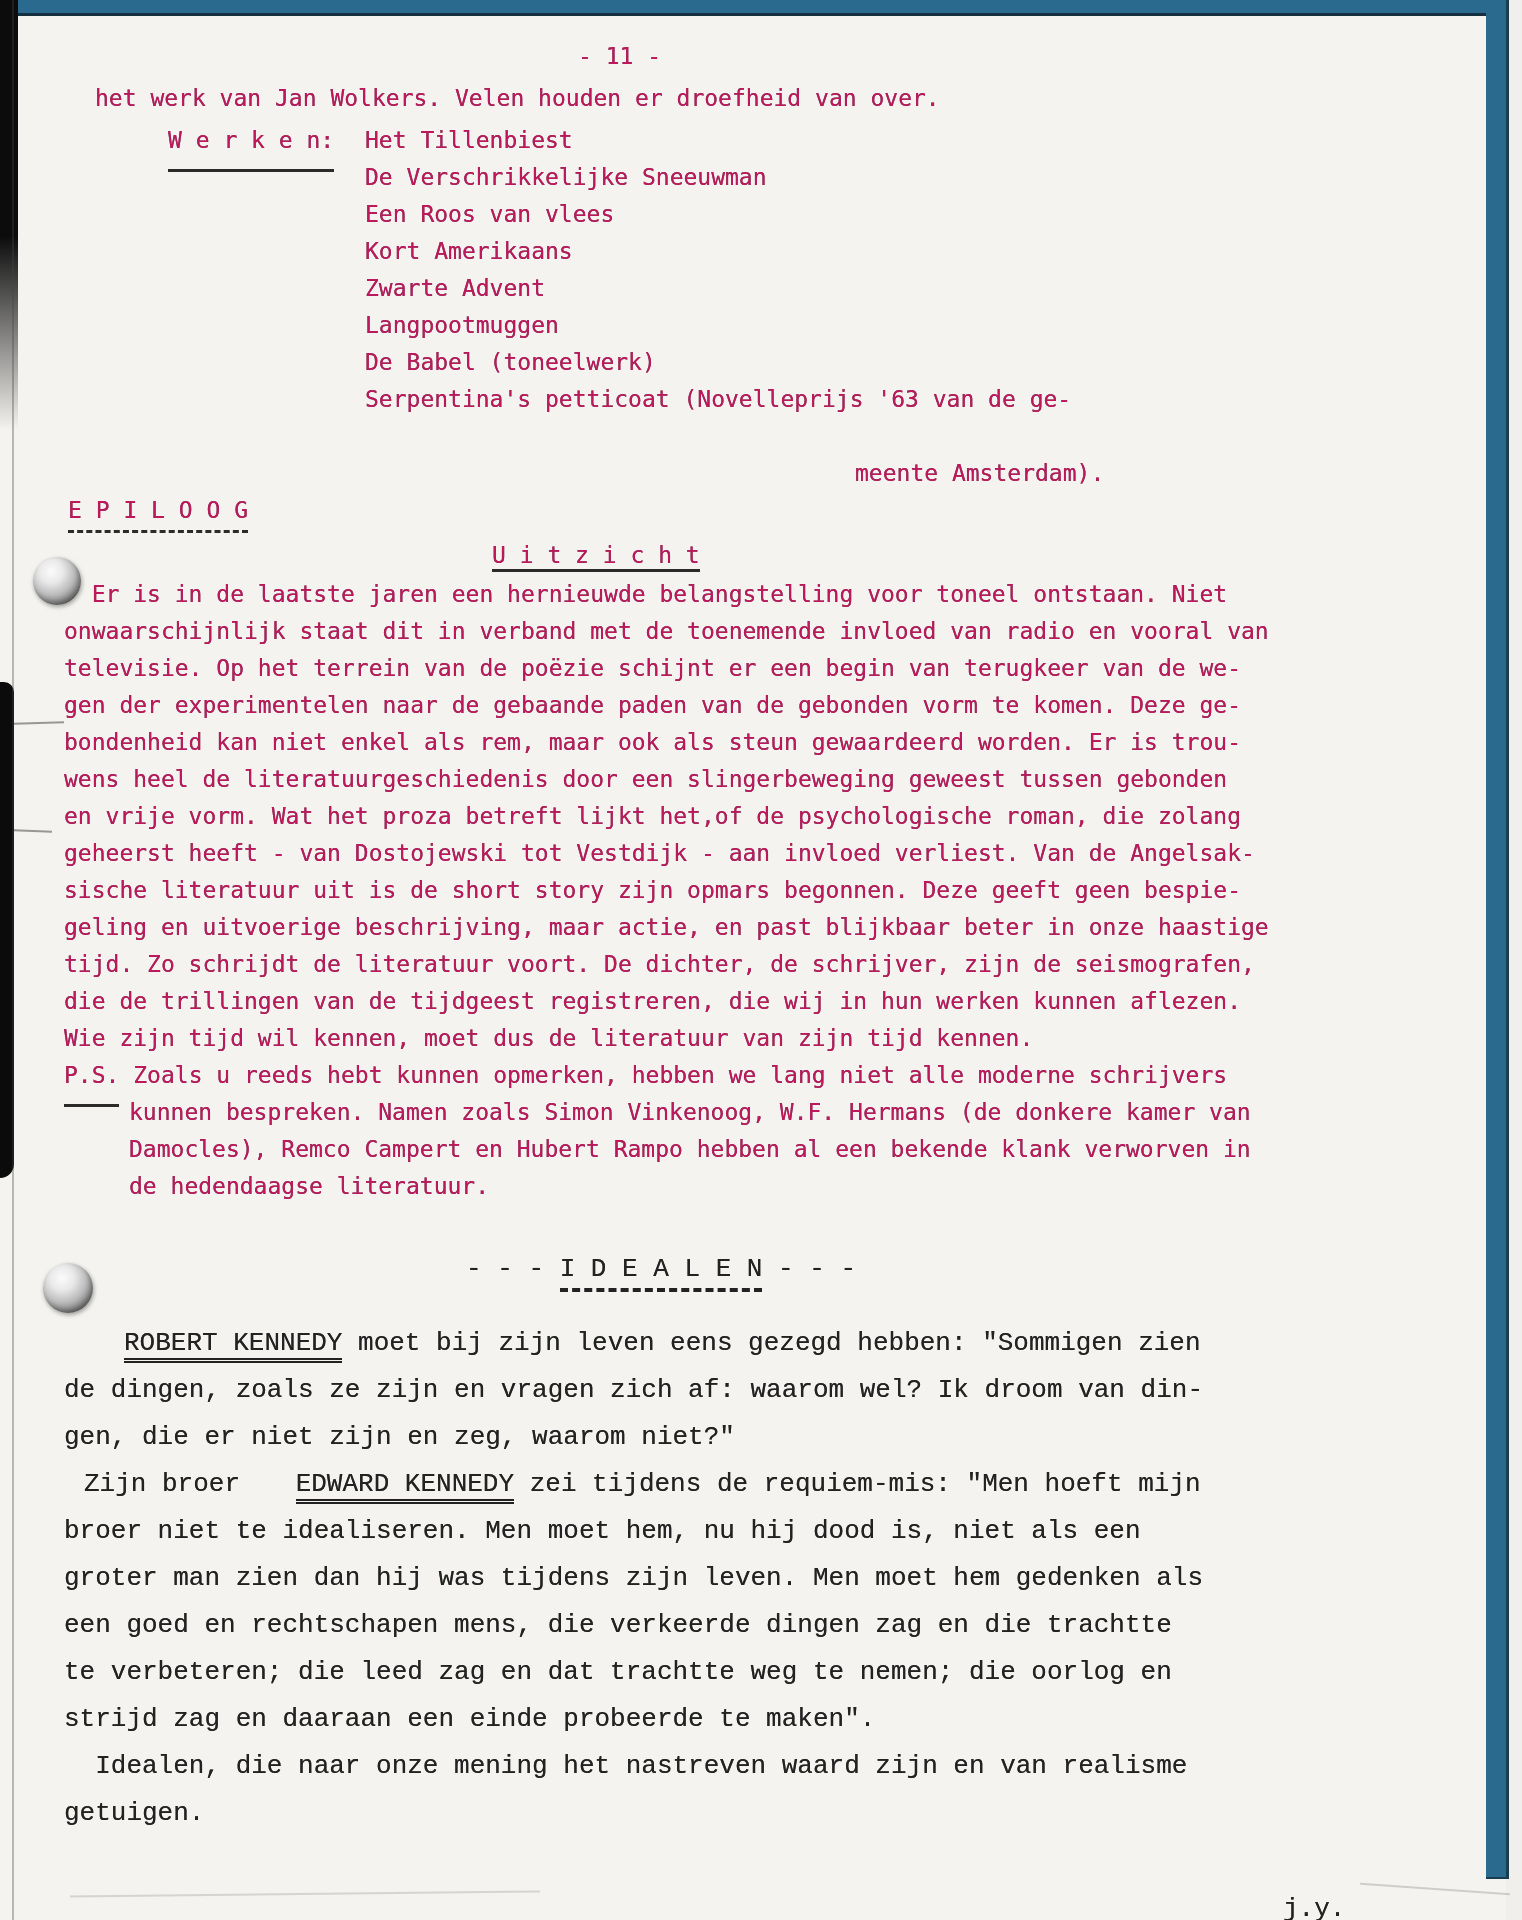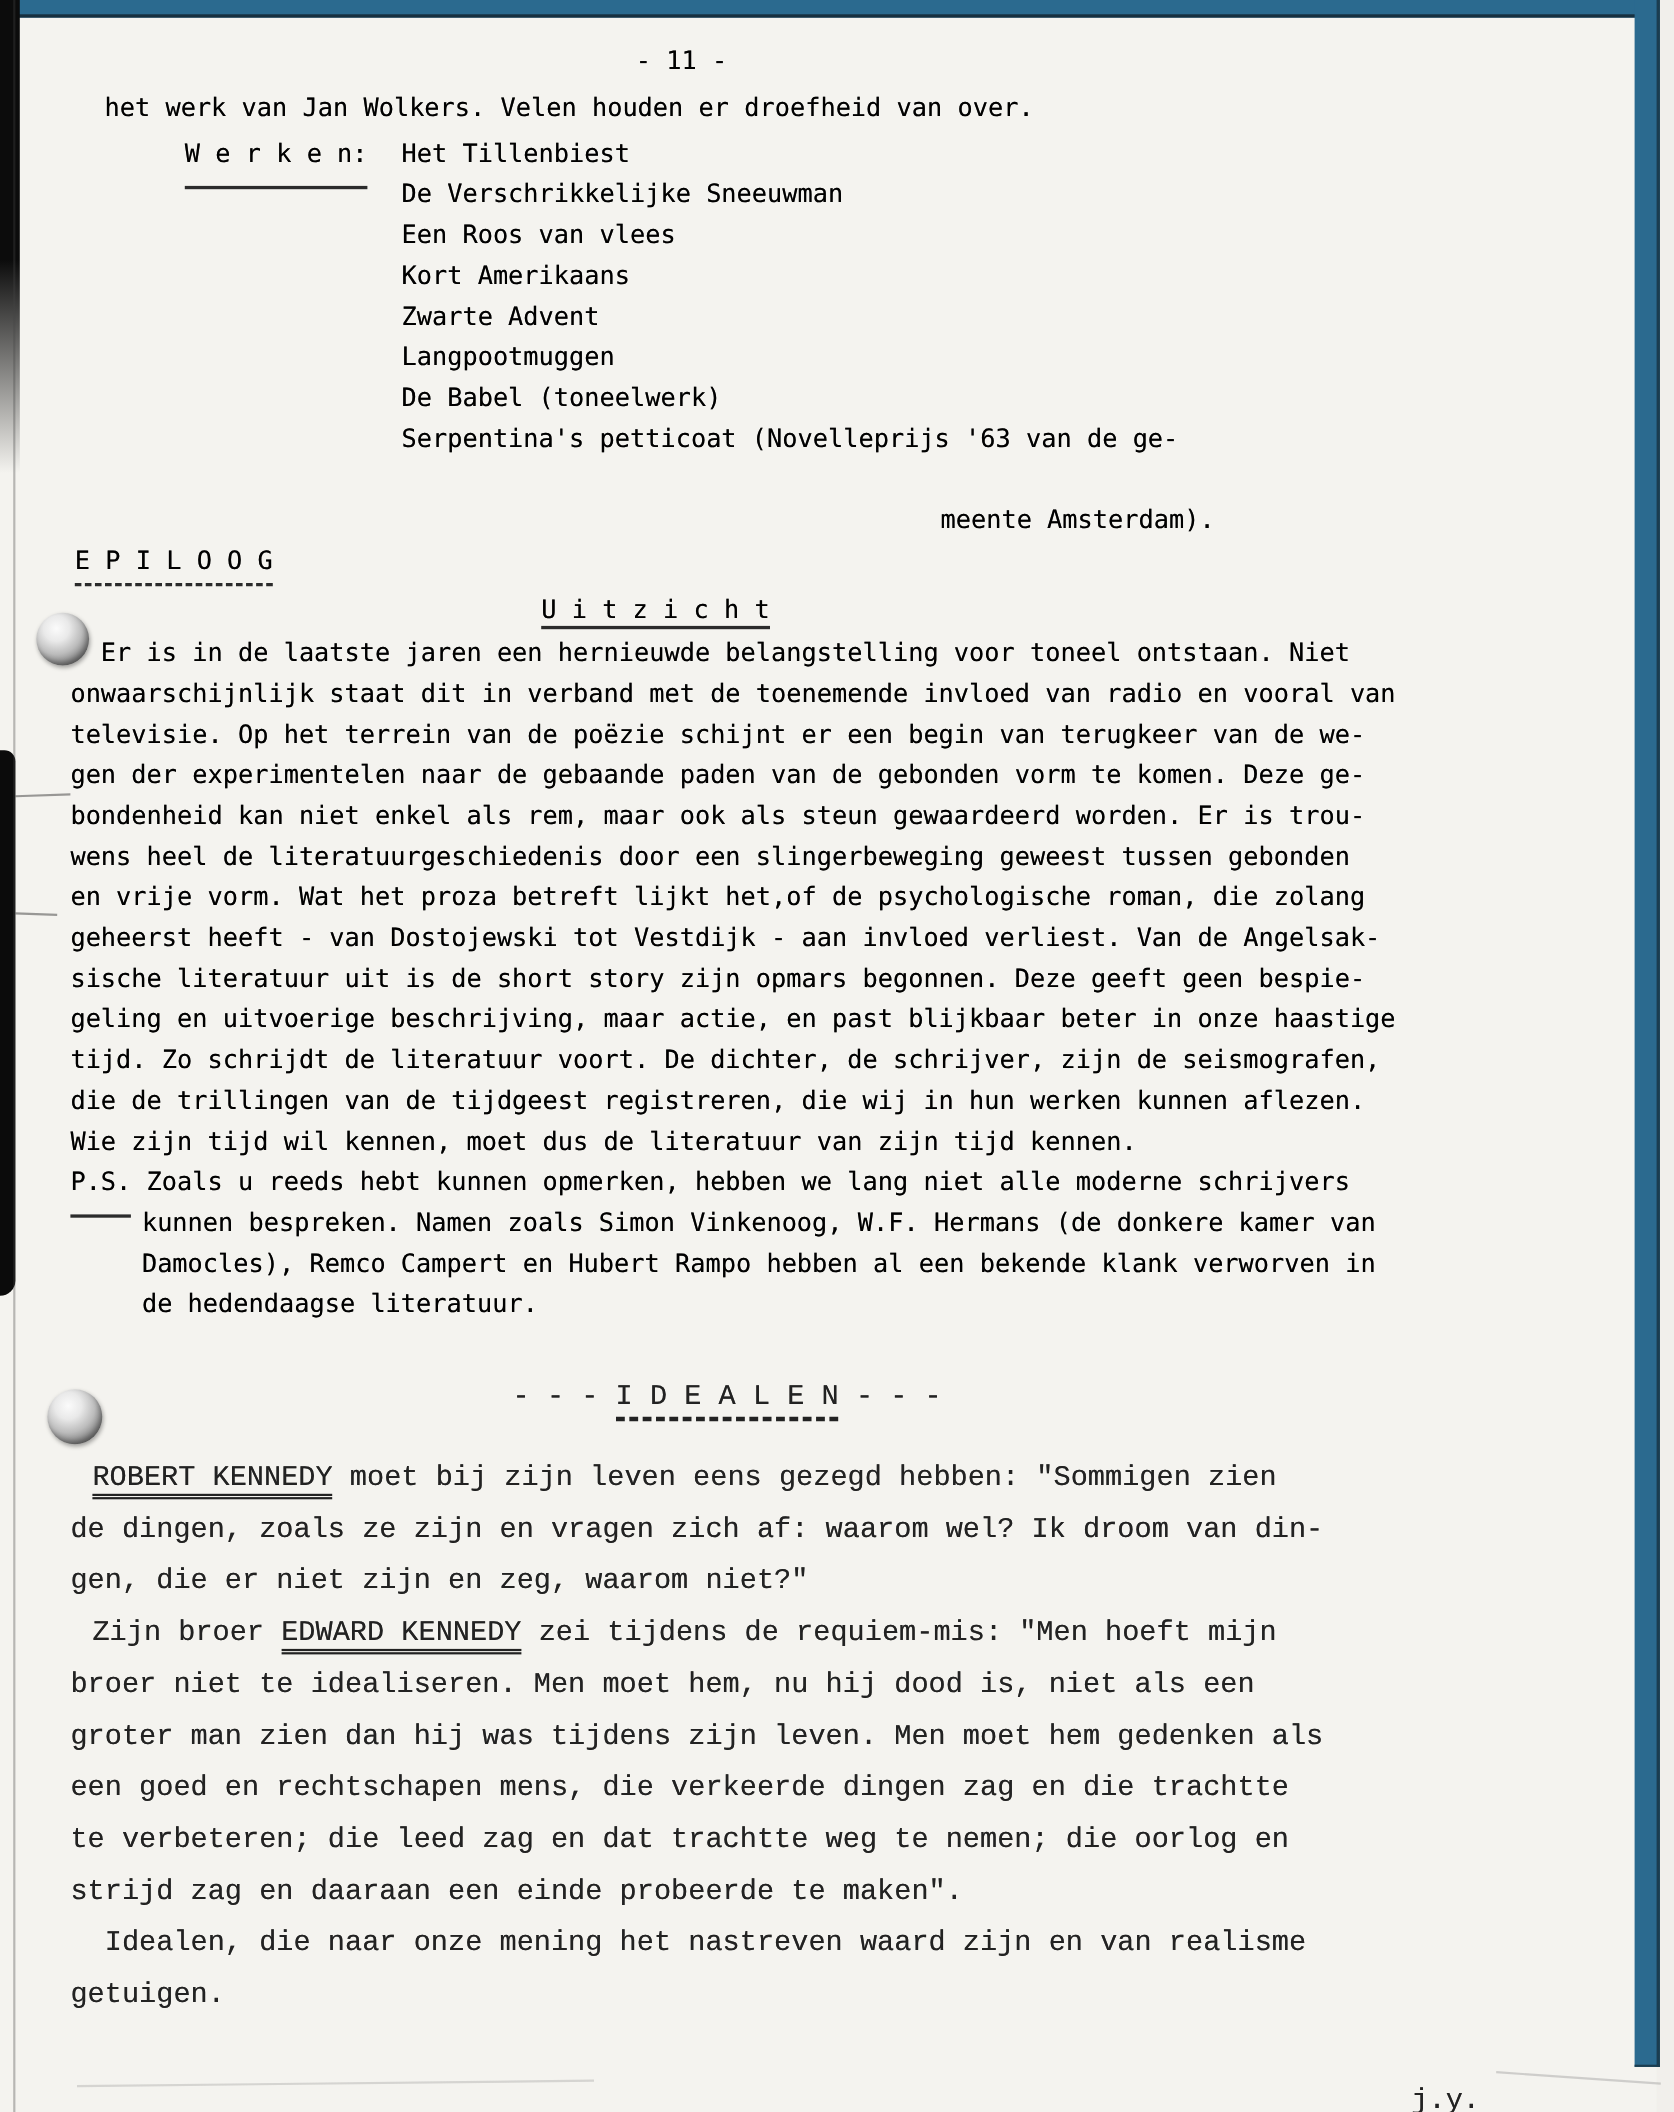--- a/index.html
+++ b/index.html
@@ -51,36 +51,36 @@
     position:absolute;border-radius:50%;
     background:radial-gradient(circle at 38% 30%,#fbfbfb 0%,#e9e9e9 26%,#bcbcbc 52%,#818181 74%,#454545 100%);
     box-shadow:1px 2px 4px rgba(0,0,0,.35), inset -2px -3px 5px rgba(0,0,0,.28);
   }
   .brad1{left:33px;top:557px;width:48px;height:48px;}
   .brad2{left:43px;top:1263px;width:50px;height:50px;}
 
   
   .t1{
     font-family:"DejaVu Sans Mono",monospace;
-    font-size:23px;line-height:37px;color:#000000;
+    font-size:23px;line-height:37px;color:#be185d;
     text-shadow:0 0 .6px rgba(43,43,43,.75);
   }
   .t2{
     font-family:"Liberation Mono",monospace;
     font-size:26px;line-height:47px;color:#222;
     text-shadow:0 0 .6px rgba(34,34,34,.7);
   }
   .pre{white-space:pre;}
   .abs{position:absolute;}
 
   .u-solid{border-bottom:3px solid #2b2b2b;padding-bottom:1px;}
   .u-label{border-bottom:3px solid #2b2b2b;padding-bottom:16px;}
   .u-dashed{border-bottom:3px dashed #2b2b2b;padding-bottom:7px;}
   .u-dashed2{border-bottom:4px dashed #222;padding-bottom:4px;}
-  .u-name{border-bottom:5px double #222;padding-bottom:0px;}
+  .u-name{border-bottom:5px double #222;padding-bottom:0px;margin-left:40px;}
 
   #page-number{left:578px;top:38px;}
   #intro{left:95px;top:80px;}
   #works-label{left:168px;top:122px;}
   #works-list{left:365px;top:122px;}
   #works-cont{left:855px;top:455px;}
   #epiloog-h{left:68px;top:492px;}
   #uitzicht-h{left:492px;top:537px;}
   #epiloog-body{left:64px;top:576px;}
   #ps-line1{left:64px;top:1057px;}

